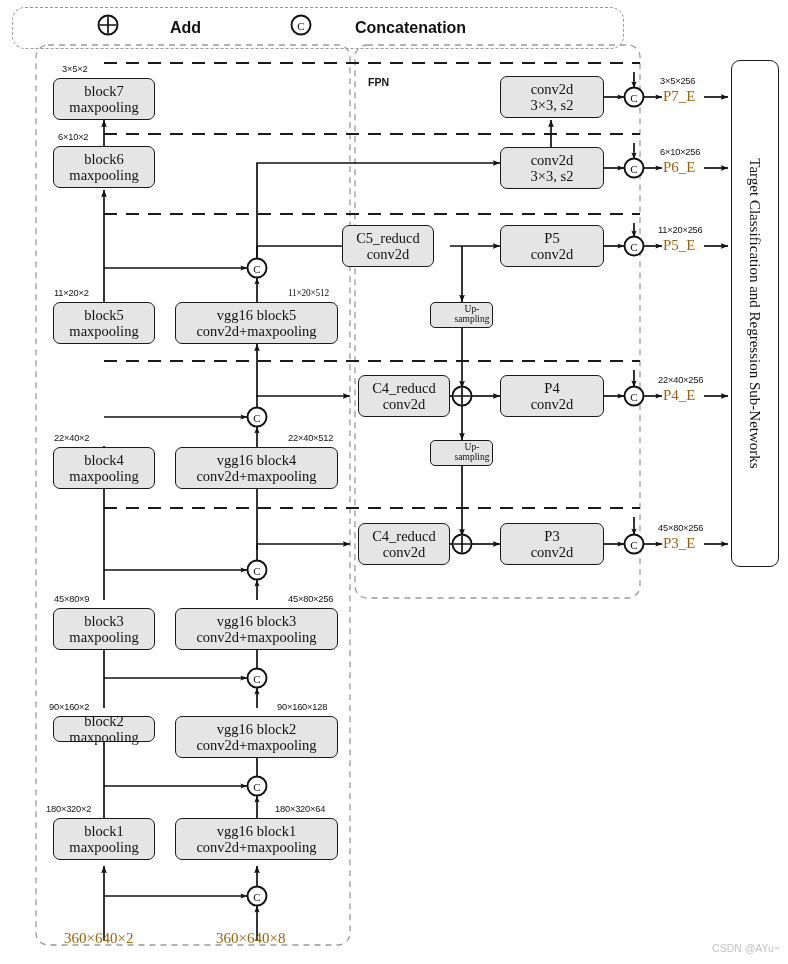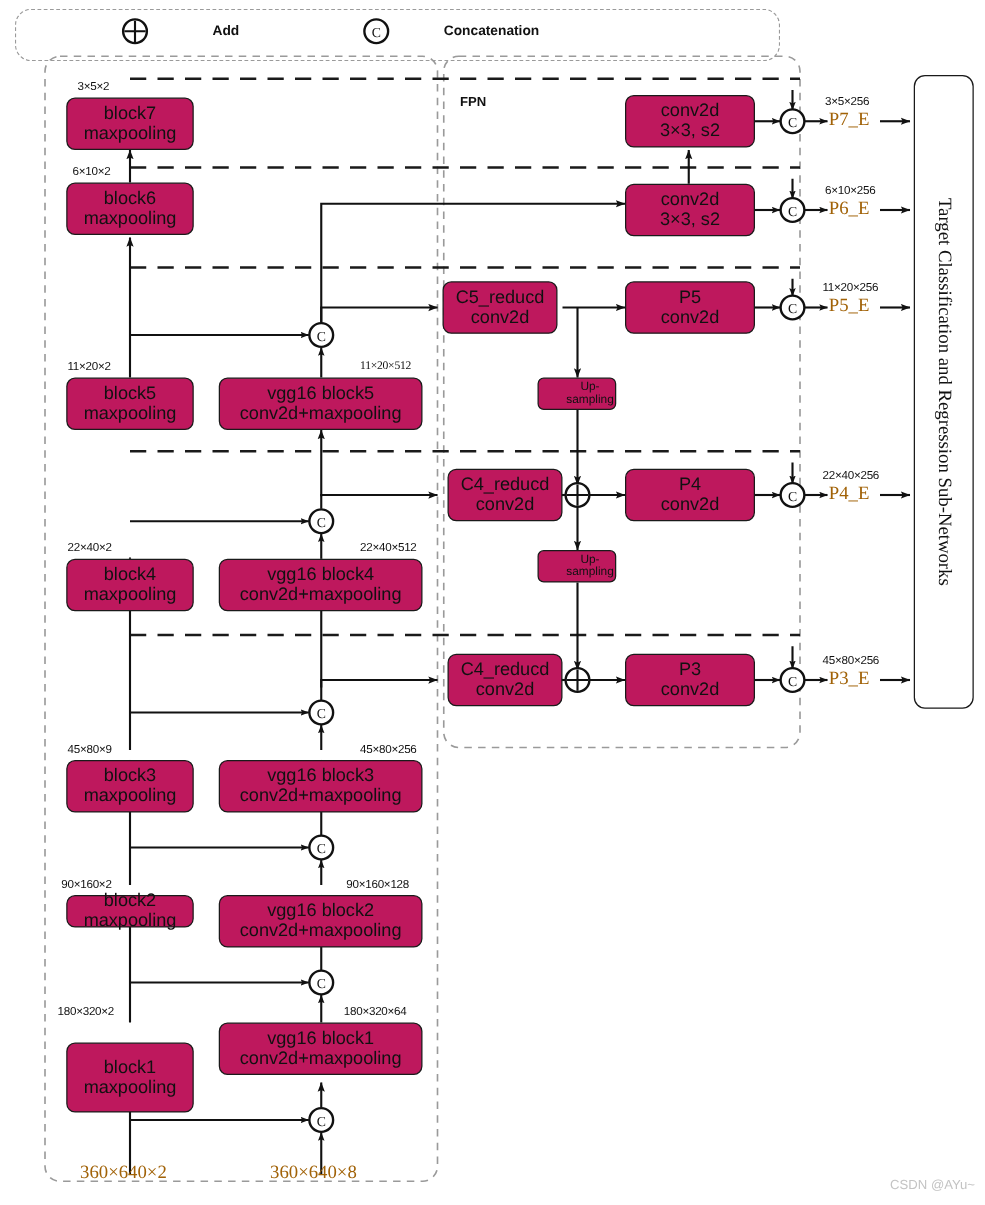--- a/index.html
+++ b/index.html
@@ -2,35 +2,35 @@
 <html><head>
 <meta charset="utf-8">
 <style>
   html,body{margin:0;padding:0;background:#ffffff;}
   body{width:788px;height:964px;position:relative;overflow:hidden;
        font-family:"Liberation Serif", serif;color:#000;}
   #stage{position:absolute;left:0;top:0;width:788px;height:964px;}
   svg{position:absolute;left:0;top:0;width:788px;height:964px;}
 
   .box{position:absolute;box-sizing:border-box;border:1.6px solid #1a1a1a;
-       border-radius:7px;background:#be185d;display:flex;flex-direction:column;
+       border-radius:7px;background:#e5e5e5;display:flex;flex-direction:column;
        align-items:center;justify-content:center;line-height:1.12;
-       font-family:Liberation Sans, sans-serif;font-size:14.5px;color:#111;z-index:3;}
+       font-family:Liberation Serif, serif;font-size:14.5px;color:#111;z-index:3;}
   .box .l2{display:block;}
   .box.small{font-size:9.5px;border-radius:5px;border-width:1.3px;line-height:1.05;padding-left:21px;}
   .dim{position:absolute;font-family:"Liberation Sans", sans-serif;
        font-size:9.3px;color:#111;white-space:nowrap;z-index:4;letter-spacing:-0.2px;}
   .outlbl{position:absolute;font-family:"Liberation Serif", serif;font-size:15px;
           color:#a16207;white-space:nowrap;z-index:4;}
   .fpnlbl{position:absolute;font-family:"Liberation Sans", sans-serif;font-weight:bold;
           font-size:10.5px;color:#111;z-index:4;}
   .legend{position:absolute;left:12px;top:7px;width:610px;height:40px;
           border:1.4px dashed #9a9a9a;border-radius:13px;z-index:2;}
   .legtxt{position:absolute;font-family:"Liberation Sans", sans-serif;font-weight:bold;
-          font-size:11px;color:#111;z-index:4;}
+          font-size:16px;color:#111;z-index:4;}
   .sidebox{position:absolute;left:731px;top:60px;width:46px;height:505px;
            border:1.6px solid #1a1a1a;border-radius:9px;background:#fff;z-index:3;}
   .sidetxt{position:absolute;left:0;top:0;width:505px;height:46px;
            transform-origin:0 0;transform:rotate(90deg) translate(0,-46px);
            display:flex;align-items:center;justify-content:center;
            font-family:"Liberation Serif", serif;font-size:15px;color:#111;
            white-space:nowrap;}
   .wm{position:absolute;right:8px;bottom:10px;font-family:"Liberation Sans", sans-serif;
       font-size:10.5px;color:#c3c3c3;z-index:5;}
 </style>
@@ -234,21 +234,21 @@
     <span class="l2">maxpooling</span>
   </div>
   <div class="dim" style="left:54px;top:594px;">45×80×9</div>
 
   <div class="box" style="left:53px;top:716px;width:102px;height:26px;">
     <span class="l1">block2</span>
     <span class="l2">maxpooling</span>
   </div>
   <div class="dim" style="left:49px;top:702px;">90×160×2</div>
 
-  <div class="box" style="left:53px;top:818px;width:102px;height:56px;margin-top:16px;">
+  <div class="box" style="left:53px;top:818px;width:102px;height:42px;">
     <span class="l1">block1</span>
     <span class="l2">maxpooling</span>
   </div>
   <div class="dim" style="left:46px;top:804px;">180×320×2</div>
 
   <div class="outlbl" style="left:64px;top:930px;">360×640×2</div>
 
   <div class="box" style="left:175px;top:302px;width:163px;height:42px;">
     <span class="l1">vgg16 block5</span>
     <span class="l2">conv2d+maxpooling</span>
@@ -283,21 +283,21 @@
 
   <div class="box" style="left:500px;top:76px;width:104px;height:42px;">
     <span class="l1">conv2d</span>
     <span class="l2">3×3, s2</span>
   </div>
   <div class="box" style="left:500px;top:147px;width:104px;height:42px;">
     <span class="l1">conv2d</span>
     <span class="l2">3×3, s2</span>
   </div>
 
-  <div class="box" style="left:354px;top:225px;width:92px;height:42px;">
+  <div class="box" style="left:342px;top:225px;width:92px;height:42px;">
     <span class="l1">C5_reducd</span>
     <span class="l2">conv2d</span>
   </div>
   <div class="box" style="left:500px;top:225px;width:104px;height:42px;">
     <span class="l1">P5</span>
     <span class="l2">conv2d</span>
   </div>
 
   <div class="box small" style="left:430px;top:302px;width:63px;height:26px;">
     <span class="l1">Up-</span>

